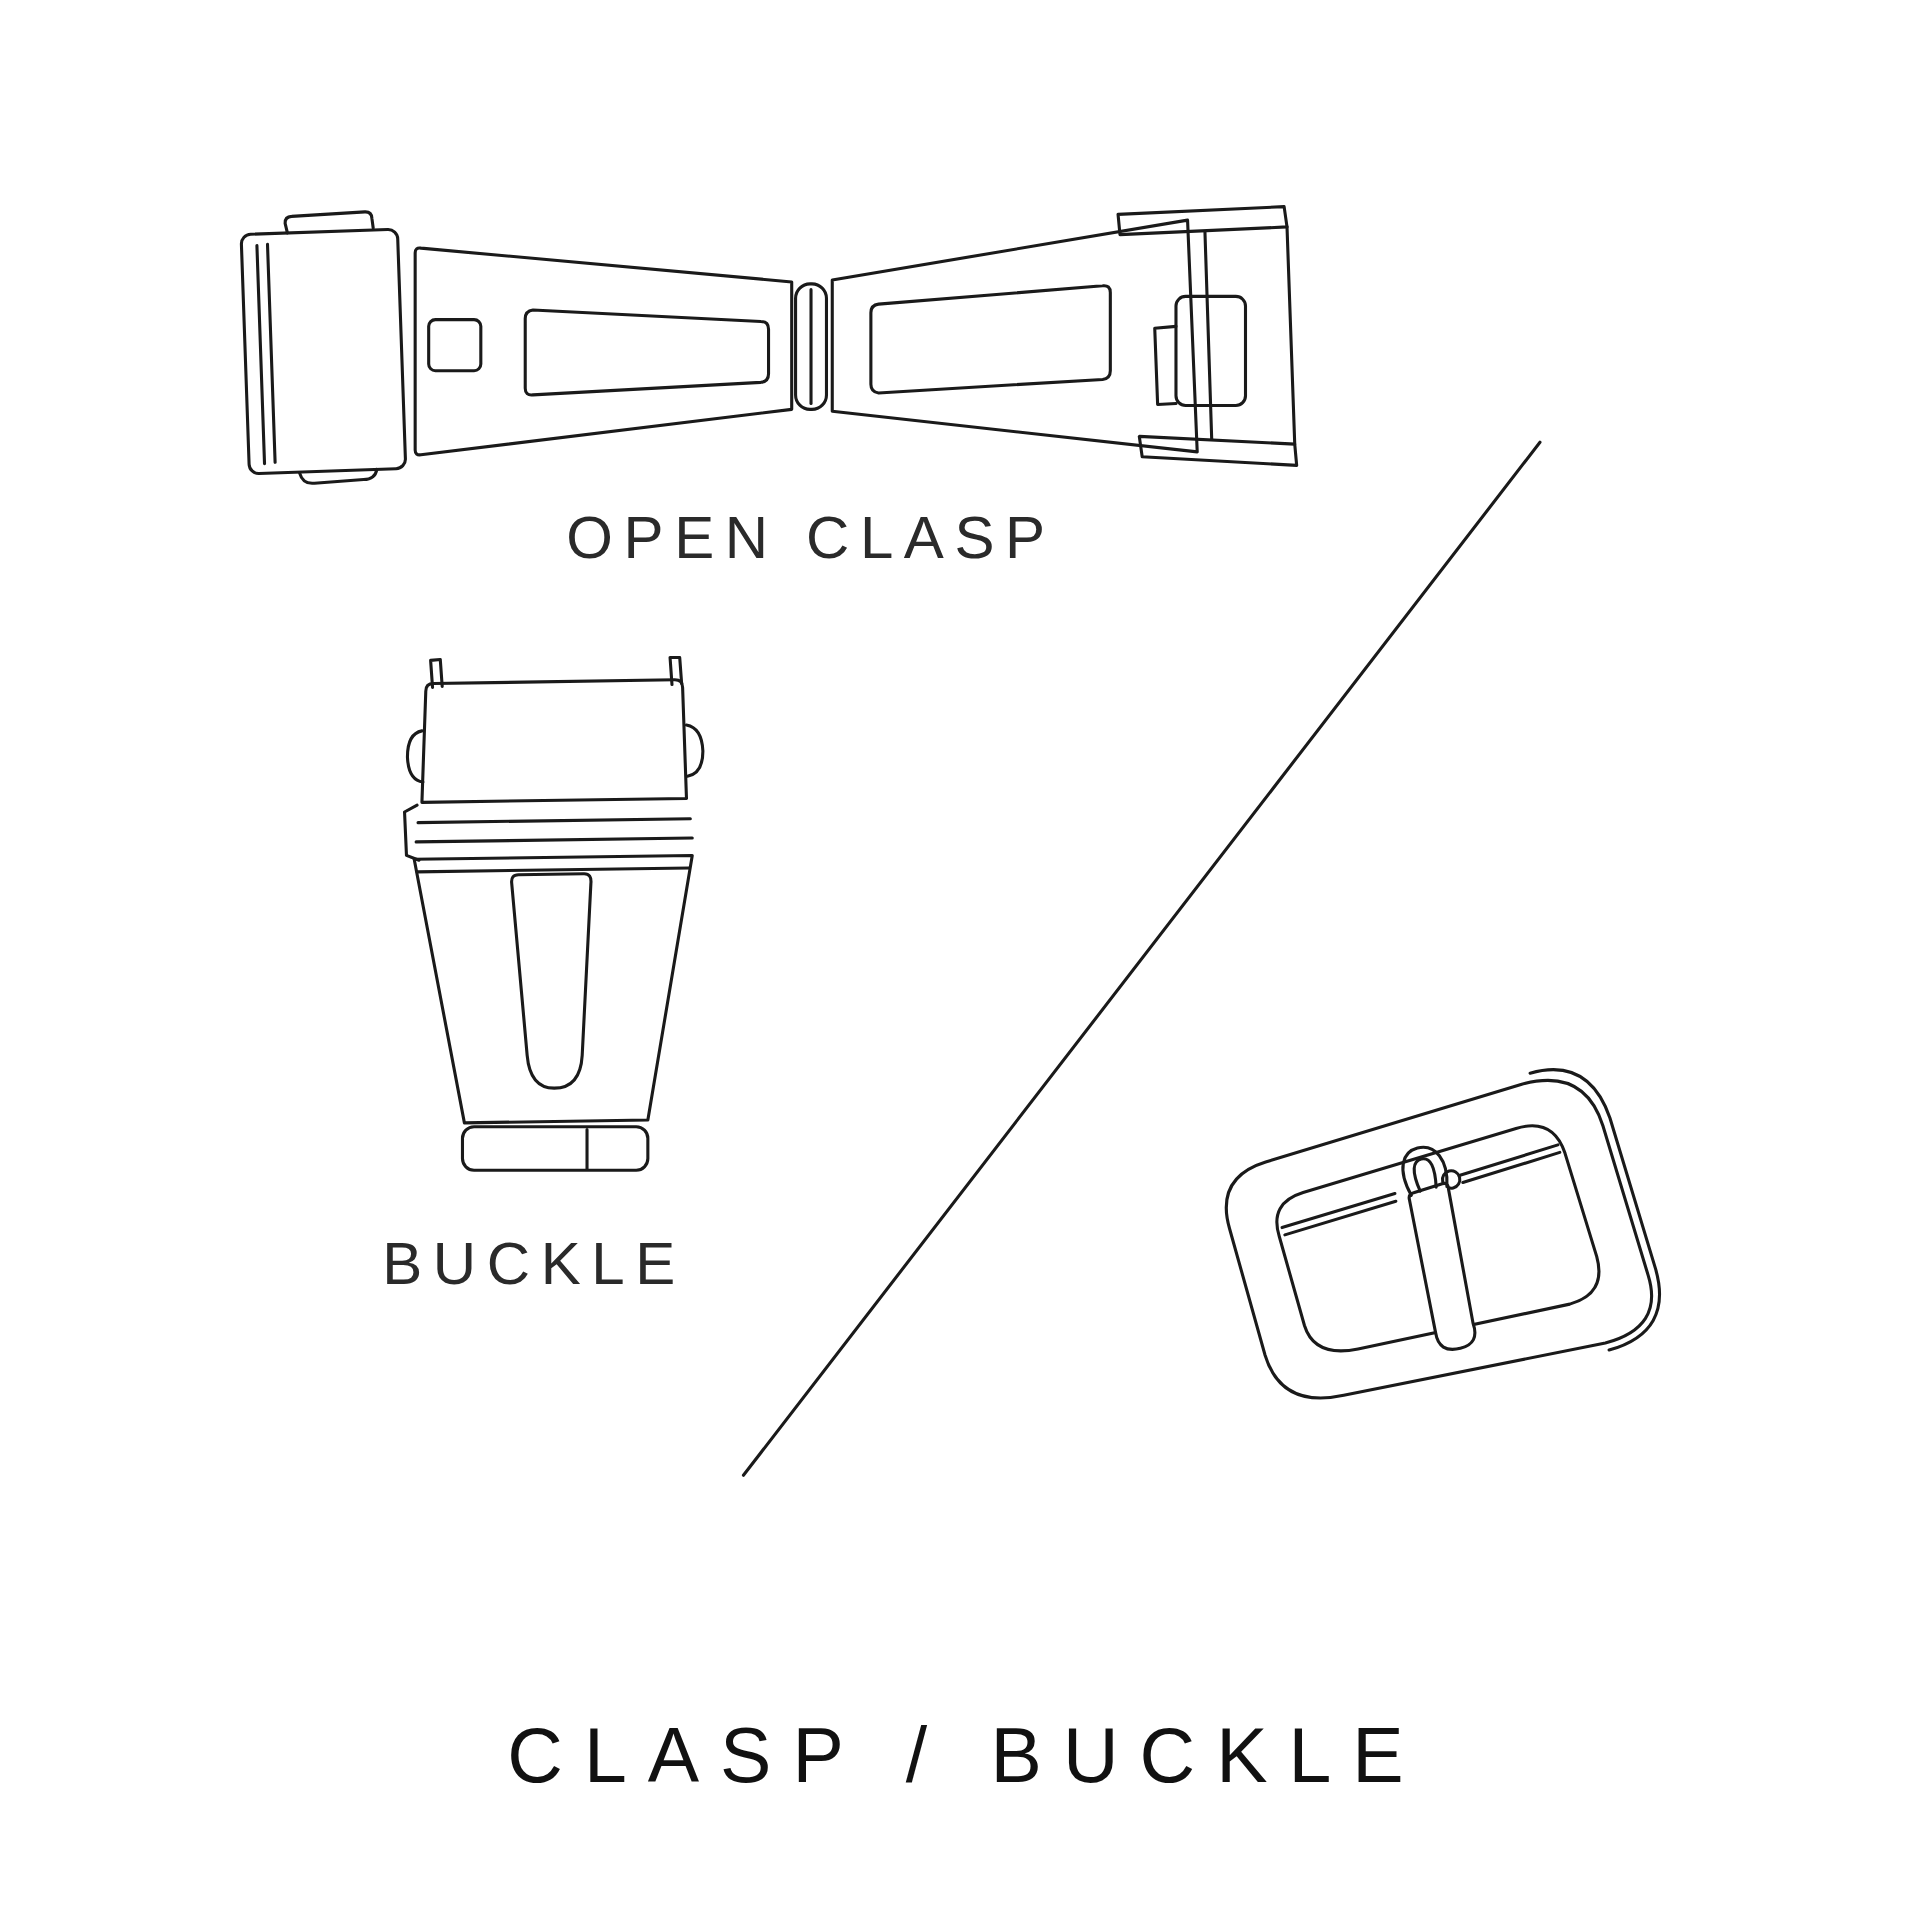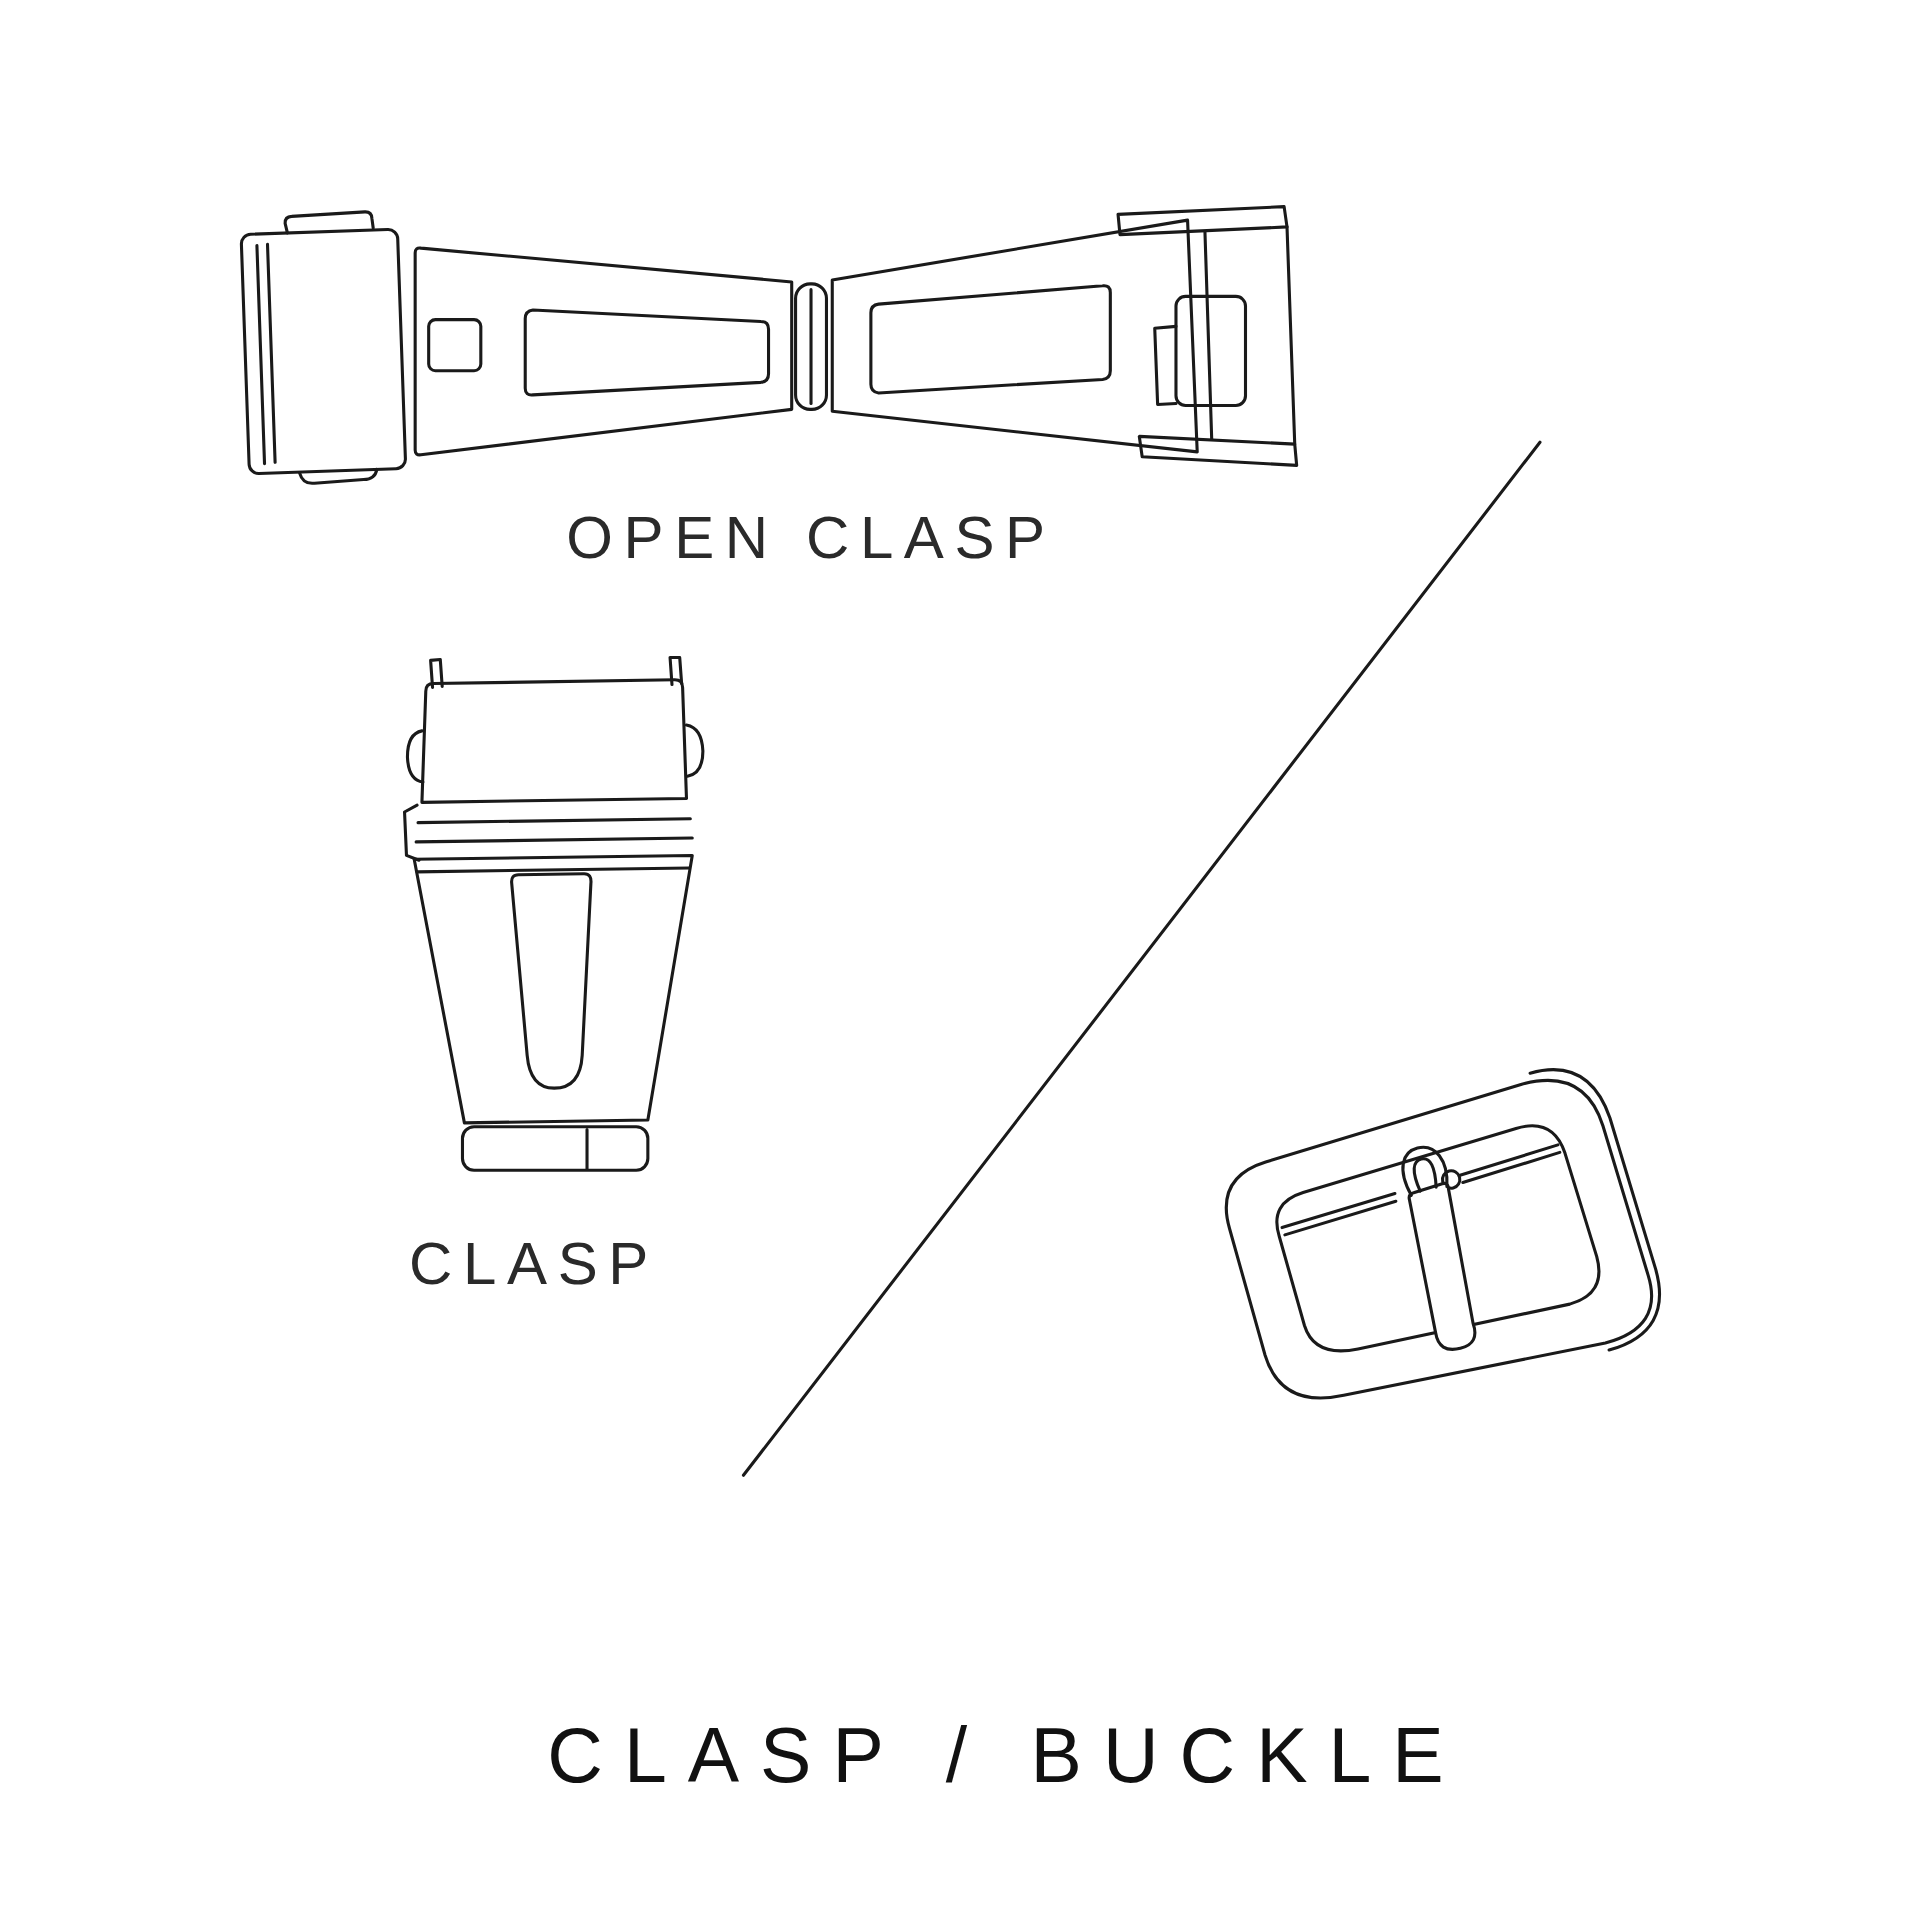--- a/index.html
+++ b/index.html
@@ -130,16 +130,16 @@
 
     <path class="stroke-fill" d="M -13,-52 L -20,88 Q -22,110 1,110 Q 22,110 20,88 L 29,-54 Q 30,-60 24,-60 L -7,-58 Q -13,-58 -13,-52 Z"></path>
 
     <path class="stroke" d="M -10,-56 C -18,-86 -8,-102 8,-102 C 27,-102 36,-82 28,-56"></path>
     <path class="stroke" d="M 0,-58 C -4,-80 0,-90 9,-90 C 19,-90 21,-78 17,-58"></path>
   </g>
 </svg>
 
 <div class="label" style="left:811px; top:537px;">OPEN CLASP</div>
 
-<div class="label" style="left:534px; top:1263px;">CLASP</div>
+<div class="label" style="left:534px; top:1263px;">BUCKLE</div>
 
-<div class="title" style="left:1006px; top:1755px;">CLASP / BUCKLE</div>
+<div class="title" style="left:966px; top:1755px;">CLASP / BUCKLE</div>
 
 
 </body></html>

